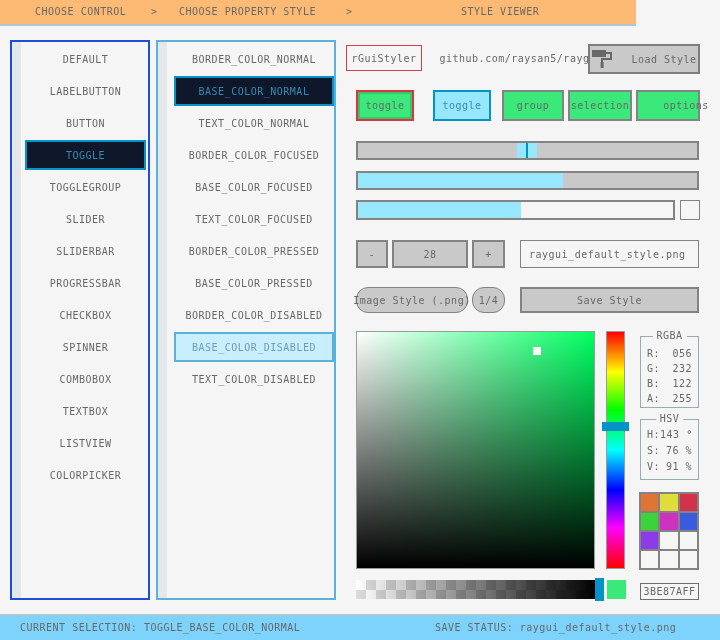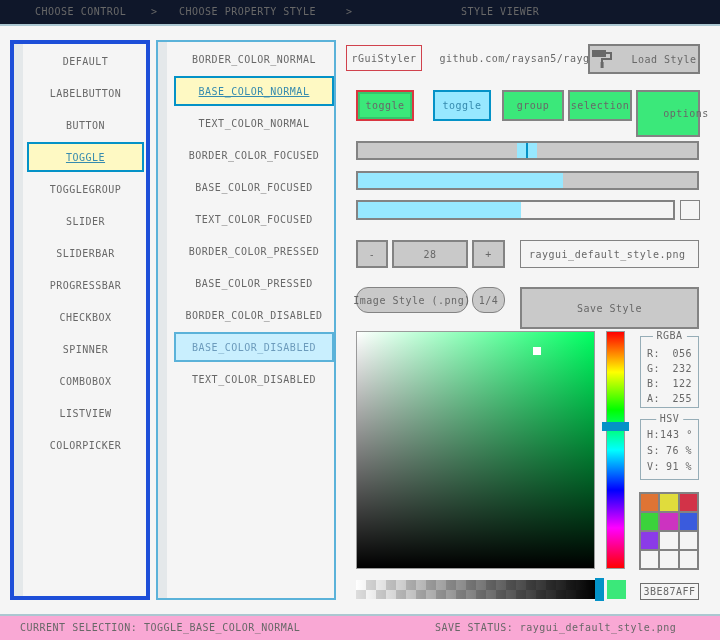--- a/index.html
+++ b/index.html
@@ -4,43 +4,43 @@
 <style>
   * { margin:0; padding:0; box-sizing:border-box; }
   html,body { width:720px; height:640px; }
   body {
     position:relative; background:#F5F5F5;
     font-family:"DejaVu Sans Mono", monospace;
     font-size:10px; letter-spacing:0.5px; color:#686868;
     overflow:hidden; white-space:nowrap;
   }
   
-  #header { position:absolute; left:0; top:0; width:720px; height:26px;
-    background:#0f172a; border-bottom:2px solid #ABC7D1; }
+  #header { position:absolute; left:0; top:0; width:636px; height:26px;
+    background:#fdba74; border-bottom:2px solid #ABC7D1; }
   #header span { position:absolute; top:0; line-height:24px; }
   #crumb1 { left:35px; } #sep1 { left:151px; } #crumb2 { left:179px; }
   #sep2 { left:346px; } #crumb3 { left:461px; }
   
   #statusbar { position:absolute; left:0; top:614px; width:720px; height:26px;
-    background:#f9a8d4; border-top:2px solid #ABC7D1; }
+    background:#7dd3fc; border-top:2px solid #ABC7D1; }
   #statusbar span { position:absolute; top:0; line-height:23px; }
   #status-left { left:20px; } #status-right { left:435px; }
   
   .panel { position:absolute; top:40px; height:560px; background:#F5F5F5; }
-  #controls-panel { left:10px; width:140px; border:4px solid #1d4ed8; }
+  #controls-panel { left:10px; width:140px; border:2px solid #1d4ed8; }
   #properties-panel { left:156px; width:180px; border:2px solid #5BB2D9; }
   .scroll-strip { position:absolute; left:0; top:0; width:9px; height:100%;
     background:#E4E8EA; }
   .list { position:absolute; top:2px; left:0; right:0; }
   .list-item { height:30px; margin-bottom:2px; display:flex;
     align-items:center; justify-content:center; color:#686868;
     border:2px solid transparent; }
   #controls-panel .list-item { margin-left:13px; margin-right:2px; }
   #properties-panel .list-item { margin-left:16px; margin-right:0; }
-  .list-item.pressed { background:#fef9c3; border-color:#0492C7; color:#368BAF;text-decoration:underline; }
+  .list-item.pressed { background:#0f172a; border-color:#0492C7; color:#368BAF; }
   .list-item.focused { background:#C9EFFE; border-color:#5BB2D9; color:#6C9BBC; }
   
   .abs { position:absolute; }
   .btn { position:absolute; background:#C9C9C9; border:2px solid #838383;
     color:#686868; display:flex; align-items:center; justify-content:center; }
   .btn.thin { border-width:1px;border-radius:12px; }
   .btn.green { background:#3BE87A; }
   #appname-box { left:346px; top:45px; width:76px; height:26px;
     border:1px solid #D0424C; background:#F5F5F5; display:flex;
     align-items:center; justify-content:center; }
@@ -50,21 +50,21 @@
     border-color:#7E7E7E; gap:18px; }
   
   #toggle-active { left:356px; top:90px; width:58px; height:31px;
     background:#3BE87A; border:2px solid #D93641;
     box-shadow:inset 0 0 0 2px #35C56C; color:#686868;
     display:flex; align-items:center; justify-content:center; position:absolute; }
   #toggle-focused { left:433px; top:90px; width:58px; height:31px;
     background:#97E8FF; border-color:#0492C7; color:#368BAF; }
   #group-btn { left:502px; top:90px; width:62px; height:31px; }
   #selection-btn { left:568px; top:90px; width:64px; height:31px;text-align:right; }
-  #options-btn { left:636px; top:90px; width:64px; height:47px;padding-left:36px; }
+  #options-btn { left:636px; top:90px; width:64px; height:31px;padding-left:36px; }
   
   #slider { left:356px; top:141px; width:343px; height:19px;
     background:#C9C9C9; border:2px solid #838383; }
   #slider-handle { position:absolute; left:159px; top:0; width:20px; height:15px;
     background:#97E8FF; }
   #slider-handle .line { position:absolute; left:9px; top:0; width:2px;
     height:100%; background:#0492C7; }
   #sliderbar { left:356px; top:171px; width:343px; height:19px;
     background:#C9C9C9; border:2px solid #838383; }
   #sliderbar-fill { position:absolute; left:0; top:0; width:205px; height:15px;
@@ -78,21 +78,21 @@
   
   #spin-minus { left:356px; top:240px; width:32px; height:28px; }
   #spin-value { left:392px; top:240px; width:76px; height:28px; }
   #spin-plus { left:472px; top:240px; width:33px; height:28px; }
   #file-input { left:520px; top:240px; width:179px; height:28px;
     background:#F5F5F5; border:1px solid #838383; display:flex;
     align-items:center; padding-left:8px; color:#686868; }
   
   #image-style-btn { left:356px; top:287px; width:112px; height:26px; }
   #ratio-btn { left:472px; top:287px; width:33px; height:26px; }
-  #save-style-btn { left:520px; top:287px; width:179px; height:42px; }
+  #save-style-btn { left:520px; top:287px; width:179px; height:26px; }
   
   #sv-panel { left:356px; top:331px; width:239px; height:238px;
     border:1px solid #9A9A9A;
     background:
       linear-gradient(to bottom, rgba(0,0,0,0), #000),
       linear-gradient(to right, #FFF, hsl(143,100%,50%)); }
   #sv-cursor { position:absolute; left:176px; top:15px; width:8px; height:8px;
     background:#FFF; }
   #hue-bar { left:606px; top:331px; width:19px; height:238px;
     border:1px solid #9A9A9A;
@@ -146,20 +146,21 @@
     <div class="list-item">LABELBUTTON</div>
     <div class="list-item">BUTTON</div>
     <div class="list-item pressed">TOGGLE</div>
     <div class="list-item">TOGGLEGROUP</div>
     <div class="list-item">SLIDER</div>
     <div class="list-item">SLIDERBAR</div>
     <div class="list-item">PROGRESSBAR</div>
     <div class="list-item">CHECKBOX</div>
     <div class="list-item">SPINNER</div>
     <div class="list-item">COMBOBOX</div>
+    <div class="list-item">TEXTBOX</div>
     <div class="list-item">LISTVIEW</div>
     <div class="list-item">COLORPICKER</div>
   </div>
 </div>
 
 <div id="properties-panel" class="panel">
   <div class="scroll-strip"></div>
   <div class="list">
     <div class="list-item">BORDER_COLOR_NORMAL</div>
     <div class="list-item pressed">BASE_COLOR_NORMAL</div>

